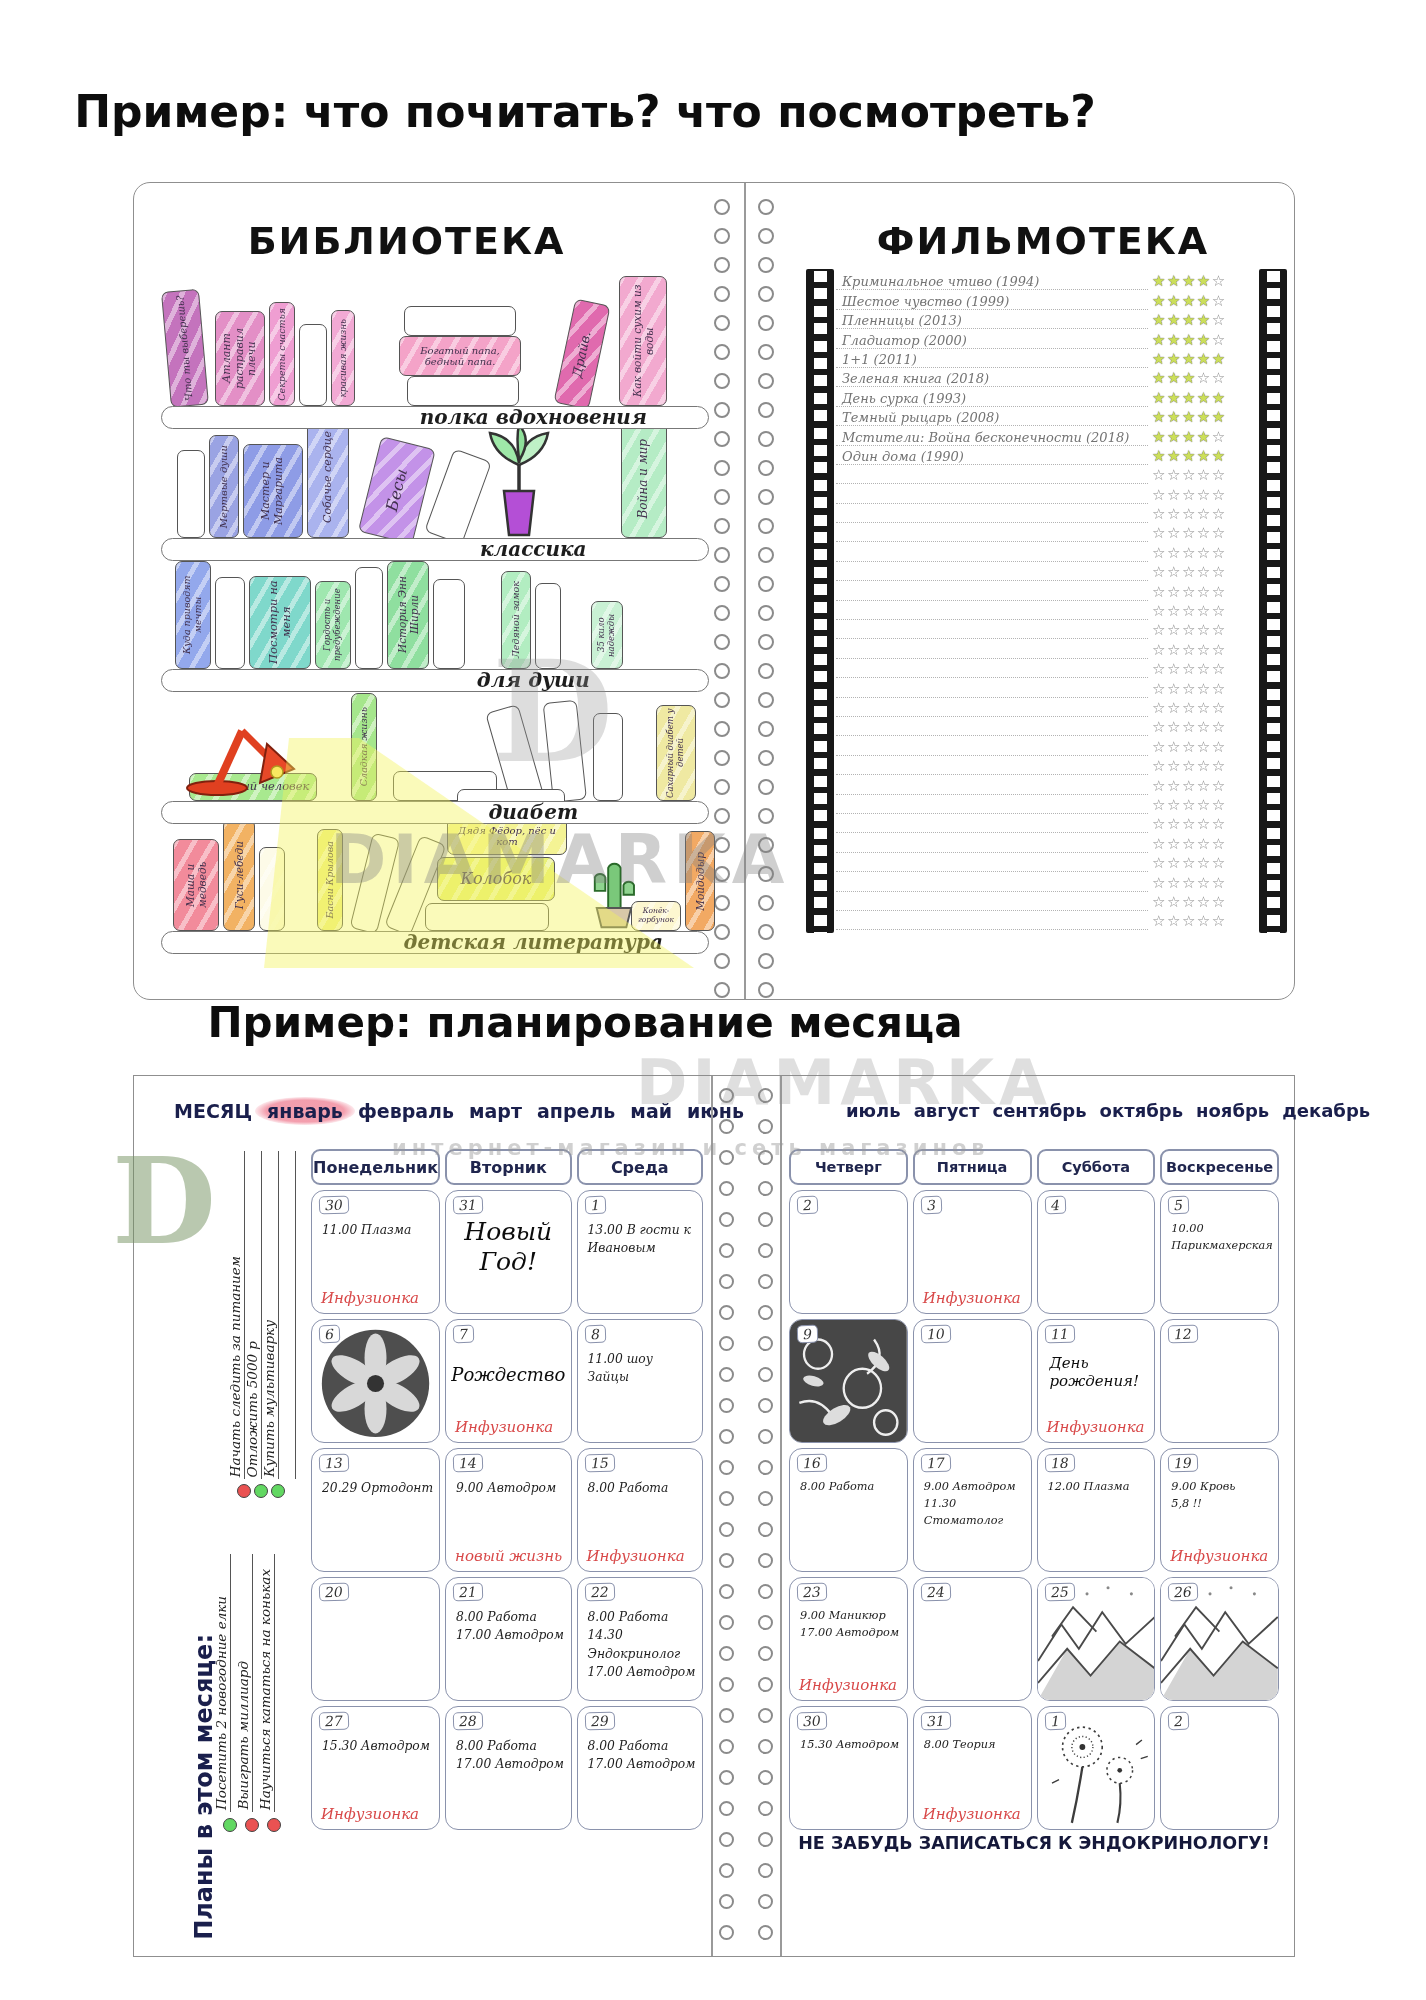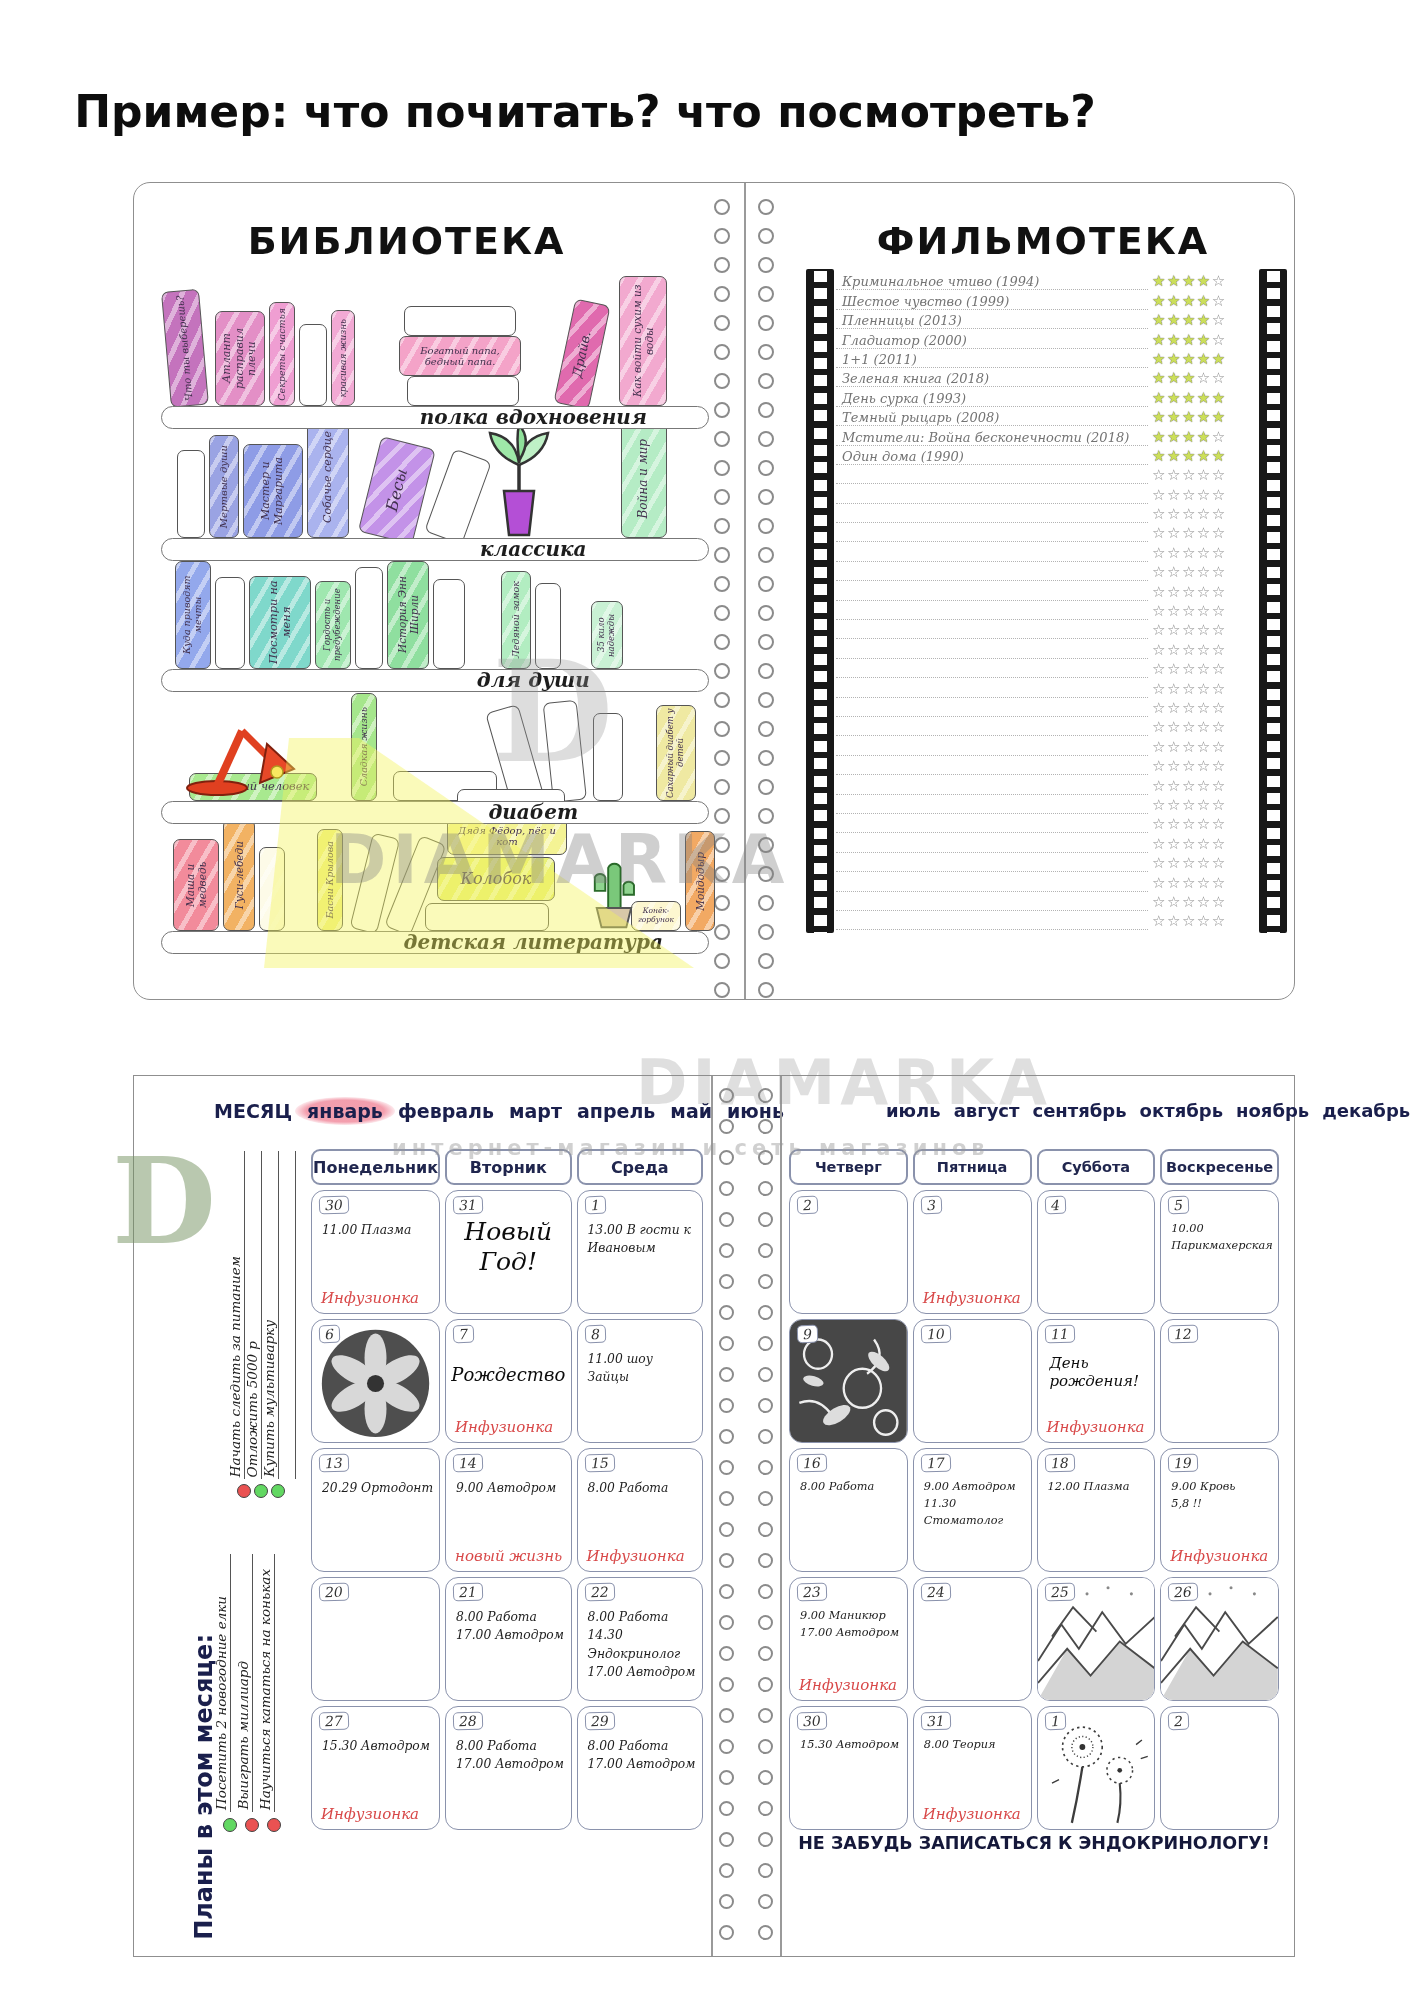--- a/index.html
+++ b/index.html
@@ -47,21 +47,21 @@
   #film-list{position:absolute;left:702px;top:88px;width:418px;}
   .film-row{display:flex;align-items:flex-end;height:19.4px;}
   .film-name{width:312px;height:100%;display:flex;align-items:flex-end;padding-left:6px;box-sizing:border-box;
              font:italic 13px "DejaVu Serif",serif;color:#737373;border-bottom:1.5px dotted #b3b3b3;
              white-space:nowrap;overflow:hidden;}
   .stars{width:100px;text-align:left;font-size:15px;line-height:17px;letter-spacing:1.5px;padding-left:4px;}
   .star.f{color:#ccdf5a;text-shadow:0 0 1px #666,0 0 1px #666;}
   .star.e{color:#8e8e8e;}
 
   
-  .months{position:absolute;top:24px;display:flex;gap:15px;font-weight:bold;font-size:19px;color:#1a1f4c;white-space:nowrap;margin-left:40px;}
+  .months{position:absolute;top:24px;display:flex;gap:15px;font-weight:bold;font-size:19px;color:#1a1f4c;white-space:nowrap;}
   #months-right{left:712px;gap:13px;font-size:18px;}
   #months-left{left:40px;}
   .month.selected{background:radial-gradient(ellipse at center,rgba(242,148,165,.9) 55%,rgba(242,148,165,0) 75%);
                   border-radius:50%;padding:3px 12px;margin:-3px -12px;}
   .cal-grid{position:absolute;display:grid;gap:5px;z-index:4;}
   #grid-left{left:177px;top:73px;width:392px;grid-template-columns:repeat(3,1fr);grid-template-rows:36px repeat(5,124px);}
   #grid-right{left:655px;top:73px;width:490px;grid-template-columns:repeat(4,1fr);grid-template-rows:36px repeat(5,124px);}
   .day-header{border:2px solid #8a92ac;border-radius:9px;background:#fff;display:flex;align-items:center;
               justify-content:center;font-weight:bold;font-size:16px;color:#20264e;}
   #grid-right .day-header{font-size:14.5px;}
@@ -469,20 +469,21 @@
           <div class="film-name"></div>
           <div class="stars"><span class="star e">☆</span><span class="star e">☆</span><span class="star e">☆</span><span class="star e">☆</span><span class="star e">☆</span></div>
         </div>
         <div class="film-row">
           <div class="film-name"></div>
           <div class="stars"><span class="star e">☆</span><span class="star e">☆</span><span class="star e">☆</span><span class="star e">☆</span><span class="star e">☆</span></div>
         </div>
       </div>
   </section>
 
+  <div class="big-title" id="title-bottom">Пример: планирование месяца</div>
 
   <section class="panel" id="panel2">
     <div class="months" id="months-left">
         <span class="month-label">МЕСЯЦ</span>
         <span class="month selected">январь</span>
         <span class="month">февраль</span>
         <span class="month">март</span>
         <span class="month">апрель</span>
         <span class="month">май</span>
         <span class="month">июнь</span>

